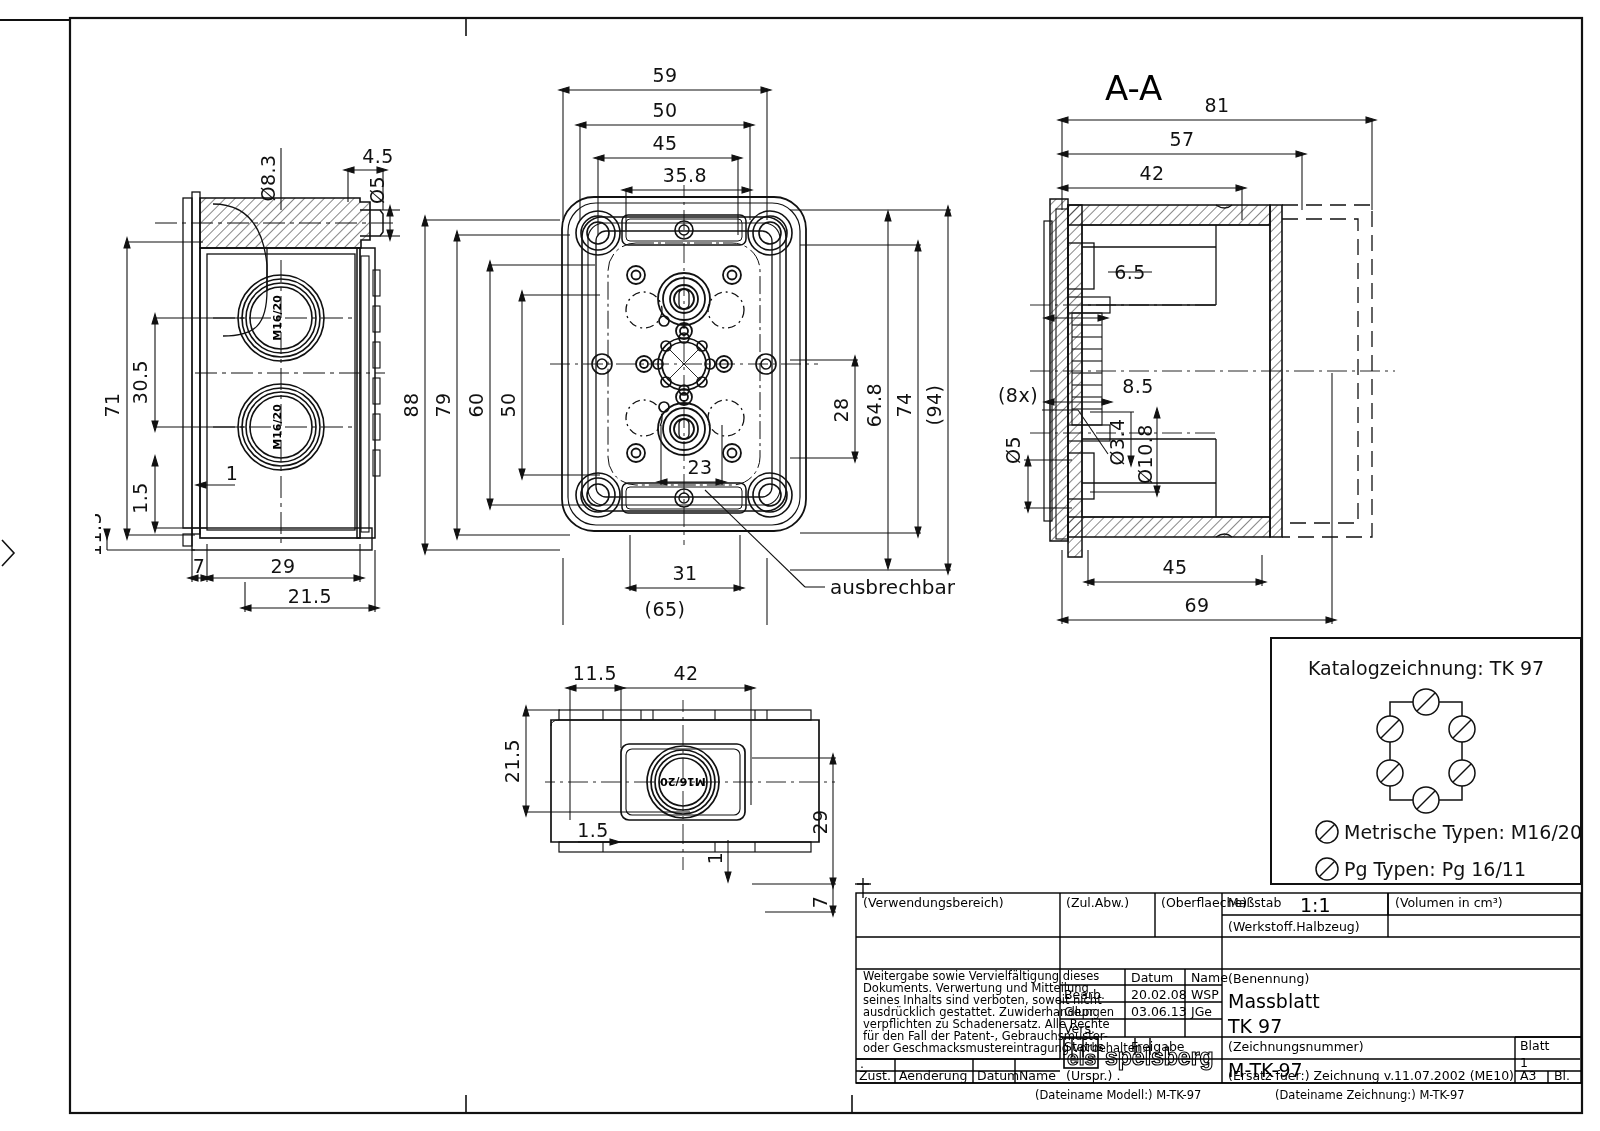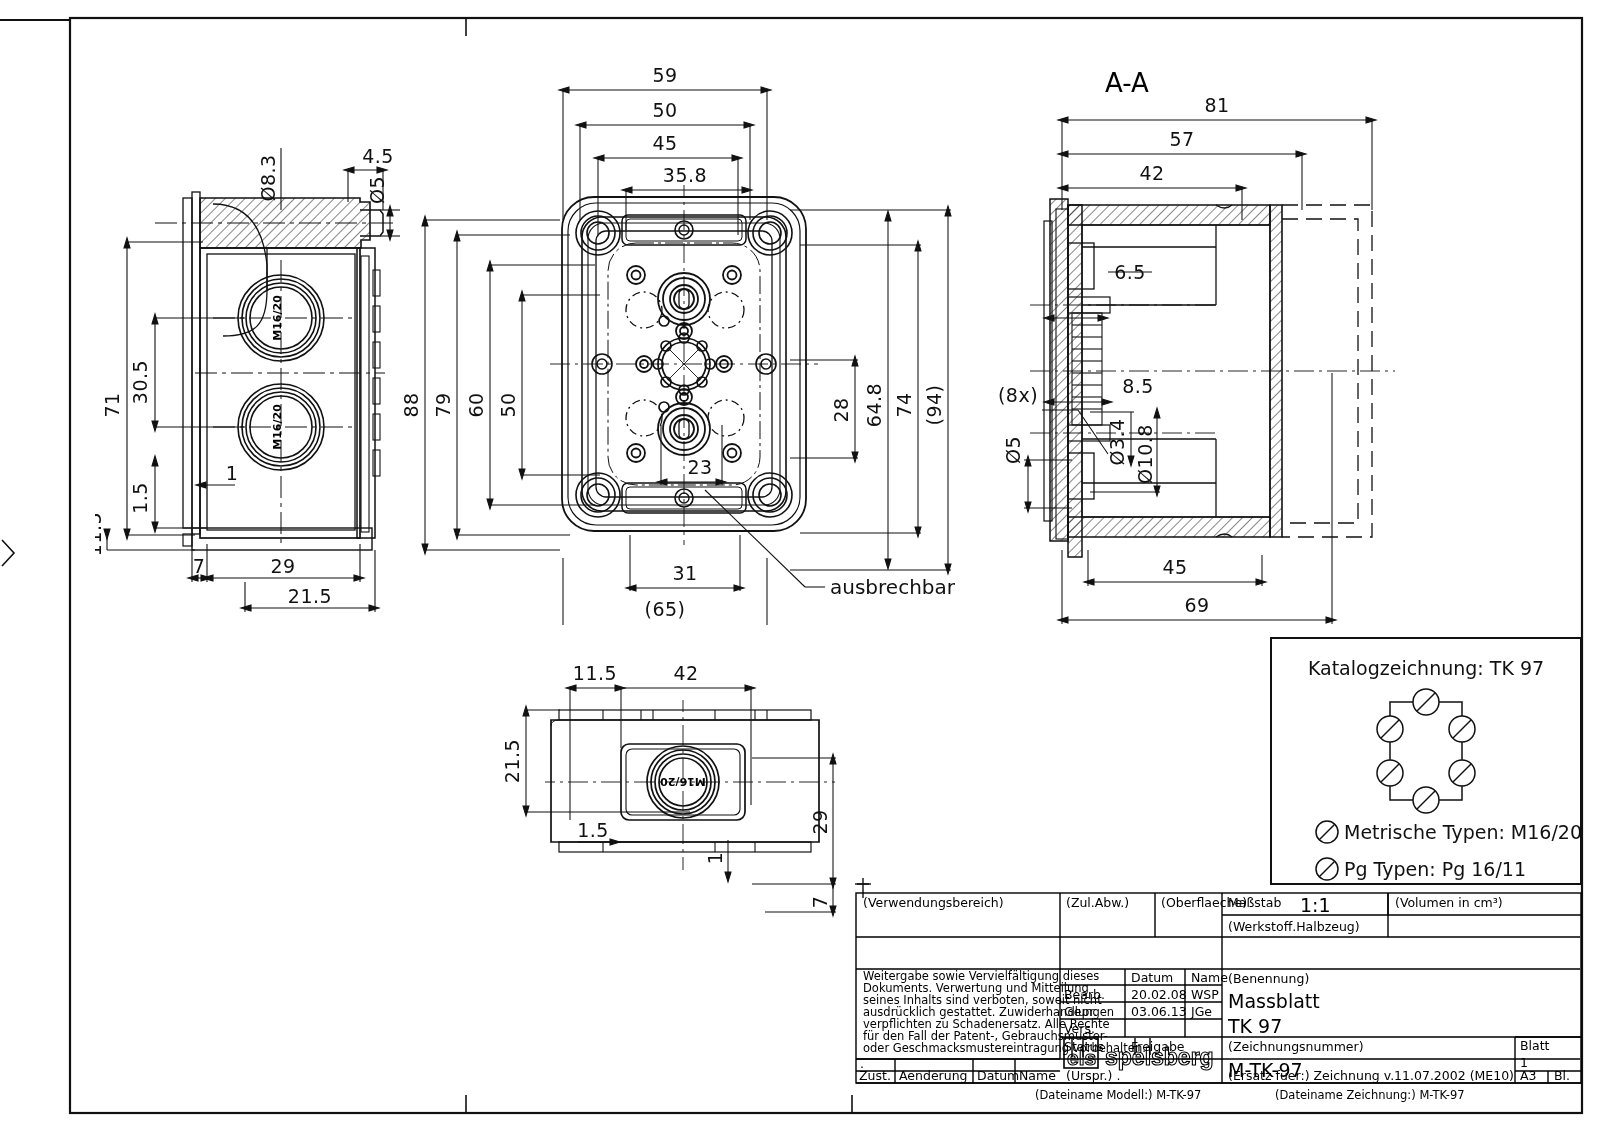--- a/index.html
+++ b/index.html
@@ -382,21 +382,21 @@
     <text class="dimtxt" transform="translate(448,380) rotate(-90)" text-anchor="middle">28</text>
     <text class="dimtxt" transform="translate(481,375) rotate(-90)" text-anchor="middle">64.8</text>
     <text class="dimtxt" transform="translate(511,375) rotate(-90)" text-anchor="middle">74</text>
     <text class="dimtxt" transform="translate(541,375) rotate(-90)" text-anchor="middle">(94)</text>
     <text class="dimtxt" x="300" y="444" text-anchor="middle">23</text>
     <text class="dimtxt" x="285" y="550" text-anchor="middle">31</text>
     <text class="dimtxt" x="265" y="586" text-anchor="middle">(65)</text>
     <text class="lbl" x="430" y="564">ausbrechbar</text>
   </svg>
 
-  <text class="lbl" style="position:absolute;left:1105px;top:68px;font-size:26px;">A-A</text>
+  <text class="lbl" style="position:absolute;left:1105px;top:68px;font-size:34px;">A-A</text>
 
   <svg class="abs" style="left:1020;top:185" width="380" height="390">
     <defs>
       <pattern id="hatchB" width="7" height="7" patternTransform="rotate(45)" patternUnits="userSpaceOnUse">
         <line x1="0" y1="0" x2="0" y2="7" stroke="#111" stroke-width="1"></line>
       </pattern>
     </defs>
     <g stroke="#111" fill="none">
 
       <path d="M30,14 L48,14 L48,356 L30,356 Z" fill="url(#hatchB)" stroke-width="1.5"></path>

